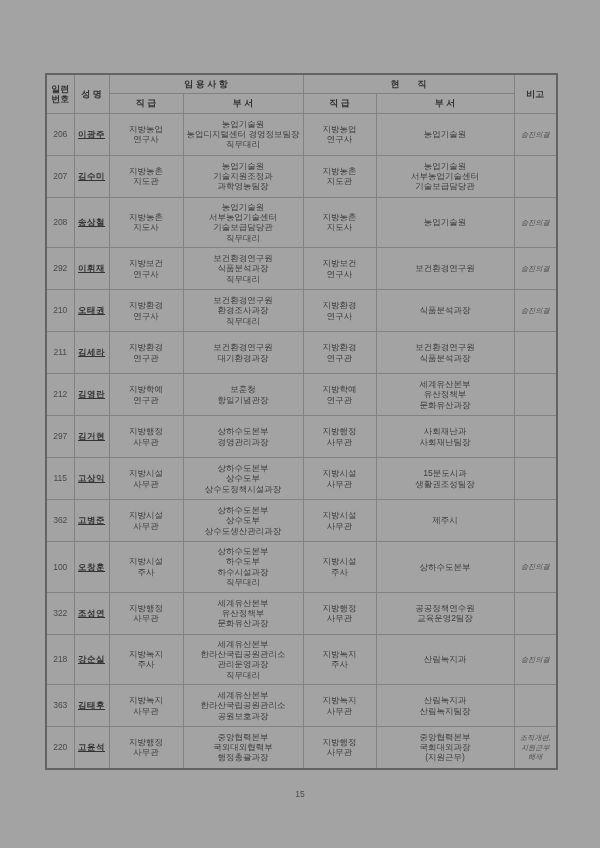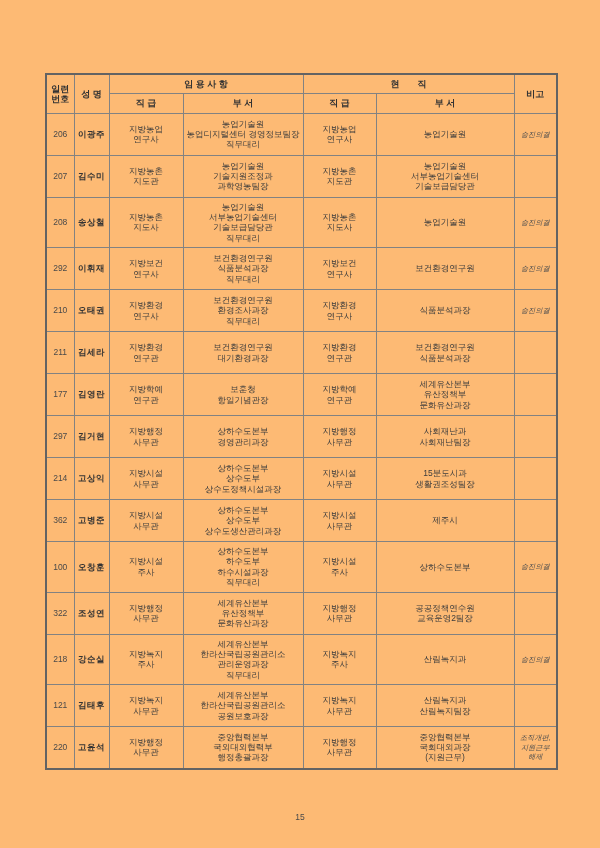--- a/index.html
+++ b/index.html
@@ -4,21 +4,21 @@
 <style>
   * { margin:0; padding:0; box-sizing:border-box; }
   html,body { background:#ffffff; }
   body {
     width:600px; height:848px;
     font-family:"Liberation Sans","DejaVu Sans",sans-serif;
     position:relative; overflow:hidden;
   }
   .sheet {
     position:absolute; left:0; top:0;
-    width:600px; height:848px; background:#fdba74;
+    width:600px; height:848px; background:#a3a3a3;
   }
   table.roster {
     position:absolute; left:45px; top:73px;
     width:511px;
     border-collapse:collapse;
     table-layout:fixed;
     border:2px solid #636363;
   }
   .roster th, .roster td {
     border:1px solid #828282;
@@ -33,25 +33,25 @@
     font-size:9px;
     font-weight:bold;
     line-height:1.15;
     color:#333333;
   }
   .roster thead tr.h1 { height:18px; }
   .roster thead tr.h2 { height:19px; }
   .roster tbody tr { height:42px; }
   .roster td { font-size:8.5px; line-height:1.22; }
   .roster td.c-no { color:#4a4a4a; }
-  .roster td.c-name { font-weight:bold; color:#333333; letter-spacing:0.5px; }
+  .roster td.c-name { font-weight:bold; color:#333333; letter-spacing:0.5px;text-decoration:underline; }
   .roster td.c-remark { font-size:7.2px; color:#4f4f4f; line-height:1.3; padding:2px 0;font-style:italic; }
   .page-number {
     position:absolute; left:0; top:789px; width:600px;
-    text-align:center; font-size:8.5px; color:#4a4a4a;margin-top:23px;
+    text-align:center; font-size:8.5px; color:#4a4a4a;
   }
 </style>
 </head>
 <body>
 
 <div class="sheet">
 
   <table class="roster">
     <colgroup>
       <col style="width:28px">
@@ -154,21 +154,21 @@
 연구관</td>
       <td class="c-dept">보건환경연구원
 대기환경과장</td>
       <td class="c-rank">지방환경
 연구관</td>
       <td class="c-dept">보건환경연구원
 식품분석과장</td>
       <td class="c-remark"></td>
     </tr>
         <tr>
-      <td class="c-no">177</td>
+      <td class="c-no">212</td>
       <td class="c-name">김영란</td>
       <td class="c-rank">지방학예
 연구관</td>
       <td class="c-dept">보훈청
 항일기념관장</td>
       <td class="c-rank">지방학예
 연구관</td>
       <td class="c-dept">세계유산본부
 유산정책부
 문화유산과장</td>
@@ -181,21 +181,21 @@
 사무관</td>
       <td class="c-dept">상하수도본부
 경영관리과장</td>
       <td class="c-rank">지방행정
 사무관</td>
       <td class="c-dept">사회재난과
 사회재난팀장</td>
       <td class="c-remark"></td>
     </tr>
         <tr>
-      <td class="c-no">214</td>
+      <td class="c-no">115</td>
       <td class="c-name">고상익</td>
       <td class="c-rank">지방시설
 사무관</td>
       <td class="c-dept">상하수도본부
 상수도부
 상수도정책시설과장</td>
       <td class="c-rank">지방시설
 사무관</td>
       <td class="c-dept">15분도시과
 생활권조성팀장</td>
@@ -250,21 +250,21 @@
       <td class="c-dept">세계유산본부
 한라산국립공원관리소
 관리운영과장
 직무대리</td>
       <td class="c-rank">지방녹지
 주사</td>
       <td class="c-dept">산림녹지과</td>
       <td class="c-remark">승진의결</td>
     </tr>
         <tr>
-      <td class="c-no">121</td>
+      <td class="c-no">363</td>
       <td class="c-name">김태후</td>
       <td class="c-rank">지방녹지
 사무관</td>
       <td class="c-dept">세계유산본부
 한라산국립공원관리소
 공원보호과장</td>
       <td class="c-rank">지방녹지
 사무관</td>
       <td class="c-dept">산림녹지과
 산림녹지팀장</td>

